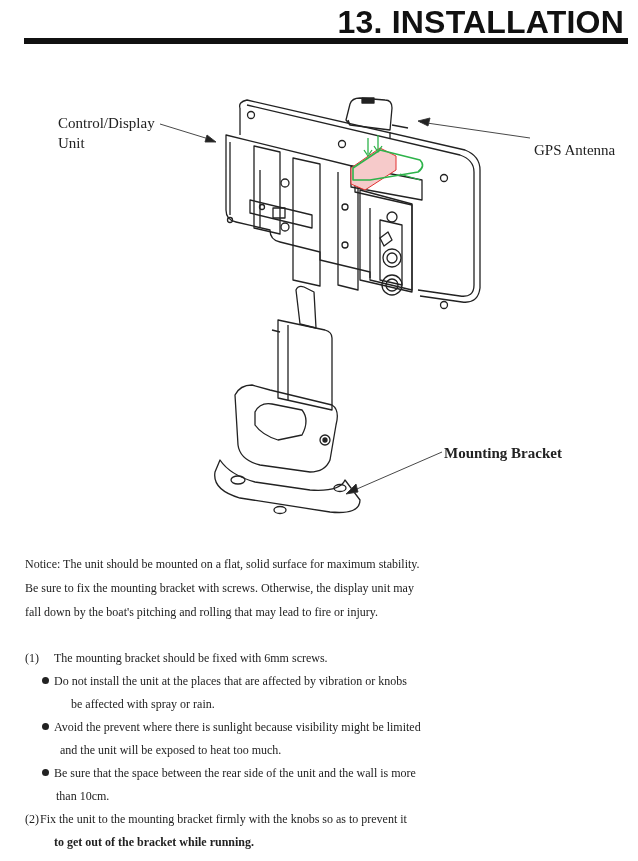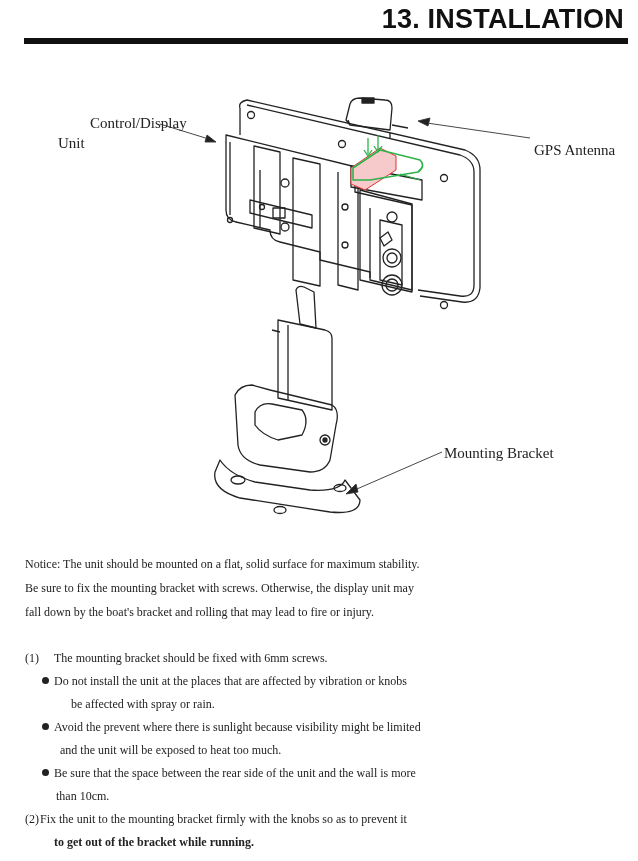--- a/index.html
+++ b/index.html
@@ -1,17 +1,17 @@
 <!DOCTYPE html>
 <html><head>
 <meta charset="utf-8">
 <style>
   html, body { margin:0; padding:0; background:#ffffff; }
   body { width:638px; height:861px; position:relative; overflow:hidden; color:#1a1a1a; }
-  .title { position:absolute; right:14px; top:4px; font-family:"Liberation Sans", sans-serif; font-weight:bold; font-size:27px; letter-spacing:0.2px; color:#111; }
+  .title { position:absolute; right:14px; top:4px; font-family:"Liberation Sans", sans-serif; font-weight:bold; font-size:32px; letter-spacing:0.2px; color:#111; }
   .rule { position:absolute; left:24px; top:38px; width:604px; height:6px; background:#111; }
   .figure { position:absolute; left:40px; top:80px; width:600px; height:440px; }
   .label { position:absolute; font-family:"Liberation Serif", serif; font-size:15px; color:#222; line-height:19px; }
   .line { position:absolute; white-space:nowrap; font-family:"Liberation Serif", serif; font-size:12px; color:#222;text-align:center; }
   .bullet { display:inline-block; width:7px; height:7px; border-radius:50%; background:#222; margin-right:5px; vertical-align:middle; position:relative; top:-2px; }
 </style>
 </head>
 <body>
 
 <div class="title">13. INSTALLATION</div>
@@ -95,29 +95,29 @@
     <g stroke="#333" stroke-width="0.9">
       <line x1="120" y1="44" x2="172" y2="60"></line>
       <path d="M167 55 L176 62 L165 62 Z" fill="#222"></path>
       <line x1="490" y1="58" x2="380" y2="42"></line>
       <path d="M378 41 L390 38 L388 46 Z" fill="#222"></path>
       <line x1="402" y1="372" x2="310" y2="412"></line>
       <path d="M306 414 L316 404 L318 412 Z" fill="#222"></path>
     </g>
   </svg>
 
-  <div class="label" style="left:18px; top:34px;margin-left:32px;">Control/Display</div>
+  <div class="label" style="left:18px; top:34px;">Control/Display</div>
   <div class="label" style="left:18px; top:54px;">Unit</div>
   <div class="label" style="left:494px; top:49px;margin-top:12px;">GPS Antenna</div>
-  <div class="label" style="left:404px; top:364px;">Mounting Bracket</div>
+  <div class="label" style="left:404px; top:364px;font-weight:bold;">Mounting Bracket</div>
 </div>
 
 <div class="line" style="left:25px; top:557px;">Notice: The unit should be mounted on a flat, solid surface for maximum stability.</div>
 <div class="line" style="left:25px; top:581px;">Be sure to fix the mounting bracket with screws. Otherwise, the display unit may</div>
-<div class="line" style="left:25px; top:605px;">fall down by the boat's bracket and rolling that may lead to fire or injury.</div>
+<div class="line" style="left:25px; top:605px;">fall down by the boat's pitching and rolling that may lead to fire or injury.</div>
 
 <div class="line" style="left:25px; top:651px;">(1)</div>
 <div class="line" style="left:54px; top:651px;">The mounting bracket should be fixed with 6mm screws.</div>
 
 <div class="line" style="left:42px; top:674px;">
   <span class="bullet"></span><span>Do not install the unit at the places that are affected  by vibration  or knobs</span>
 </div>
 <div class="line" style="left:60px; top:697px;margin-left:11px;">be affected  with spray or rain.</div>
 
 <div class="line" style="left:42px; top:720px;">

